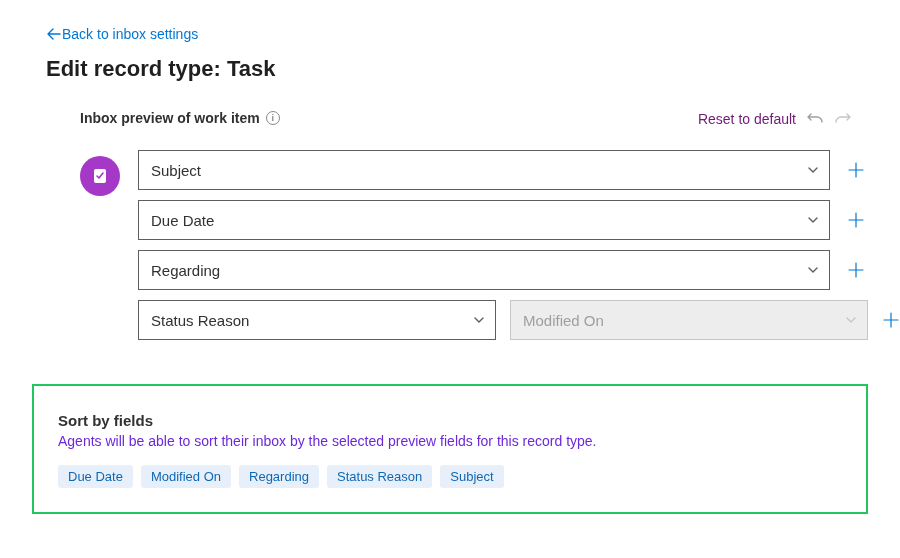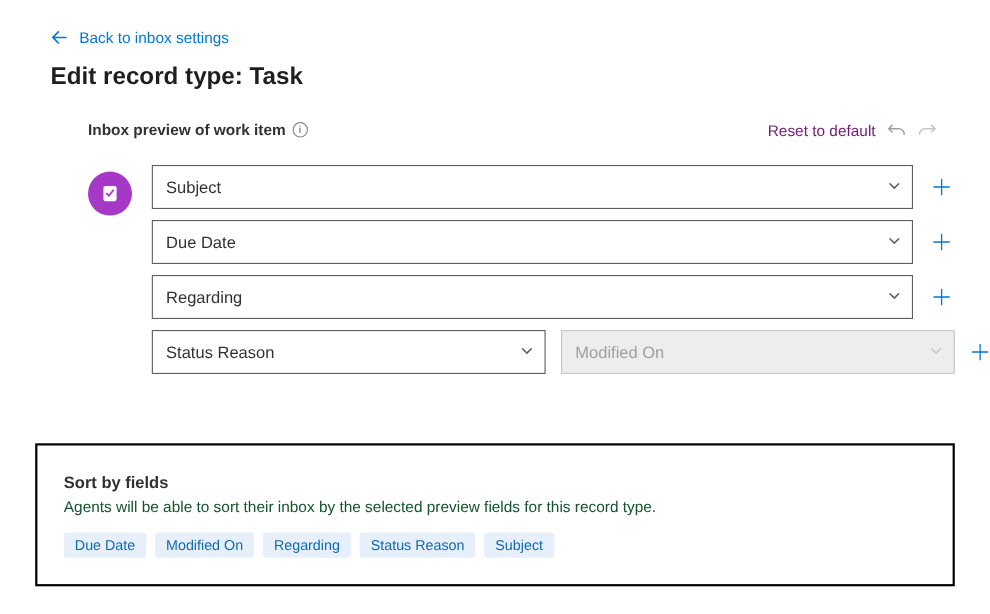--- a/index.html
+++ b/index.html
@@ -5,21 +5,21 @@
   * { box-sizing: border-box; }
   html, body {
     margin: 0; padding: 0;
     font-family: "Segoe UI", -apple-system, BlinkMacSystemFont, sans-serif;
     font-size: 14px;
     color: #323130;
     background: #fff;
   }
   .page { width: 900px; height: 558px; position: relative; padding: 26px 32px 0 46px; }
 
-  .back-row { display: flex; align-items: center; gap: 10px; color: #0078d4; cursor: pointer; font-size: 14px; margin-bottom: 14px; }
+  .back-row { display: flex; align-items: center; color: #0078d4; cursor: pointer; font-size: 14px; margin-bottom: 14px; }
   .back-arrow { width: 16px; height: 16px; display:inline-flex; align-items:center; justify-content:center; }
 
   .page-title { font-size: 22px; font-weight: 700; color: #201f1e; margin-bottom: 28px; }
 
   .section { padding-left: 34px; }
   .section-header { display:flex; align-items:flex-start; justify-content:space-between; margin-bottom: 22px; padding-right: 16px;}
   .section-title { font-weight:600; font-size:14px; display:flex; align-items:center; gap:6px; }
   .info-icon { width:14px; height:14px; border:1px solid #8a8886; border-radius:50%; display:inline-flex; align-items:center; justify-content:center; font-size:9px; color:#8a8886; line-height:1;}
   .reset-group { display:flex; align-items:center; gap:10px; color:#701a75; }
   .reset-label { font-size:14px; }
@@ -32,23 +32,23 @@
 
   .field-row { display:flex; align-items:center; gap:14px; }
   .select { flex:1; height:40px; border:1px solid #605e5c; background:#fff; display:flex; align-items:center; justify-content:space-between; padding:0 10px 0 12px; cursor:pointer; font-size:15px;}
   .select.half { flex:0 0 calc(50% - 7px); }
   .select.disabled { background:#ededed; border-color:#c8c6c4; color:#a19f9d; cursor:default; }
   .chev { color:#605e5c; }
   .select.disabled .chev { color:#c8c6c4; }
 
   .plus-btn { width:24px; height:24px; display:flex; align-items:center; justify-content:center; color:#0078d4; cursor:pointer; }
 
-  .sort-box { position:absolute; left:32px; right:32px; top:384px; border:2px solid #000000; padding:26px 24px 24px 24px;margin-top:19px; }
+  .sort-box { position:absolute; left:32px; right:32px; top:384px; border:2px solid #22c55e; padding:26px 24px 24px 24px; }
   .sort-title { font-weight:600; font-size:15px; margin-bottom:4px; }
-  .sort-desc { font-size:14px; color:#14532d; margin-bottom:16px; }
+  .sort-desc { font-size:14px; color:#6d28d9; margin-bottom:16px; }
   .chips { display:flex; gap:8px; flex-wrap:wrap; }
   .chip { background:#e7f0fa; color:#1068b3; font-size:13px; padding:4px 10px; border-radius:3px; cursor:pointer; }
 </style>
 </head>
 <body>
 
 <div class="page">
 
   <div class="back-row">
     <span class="back-arrow">

